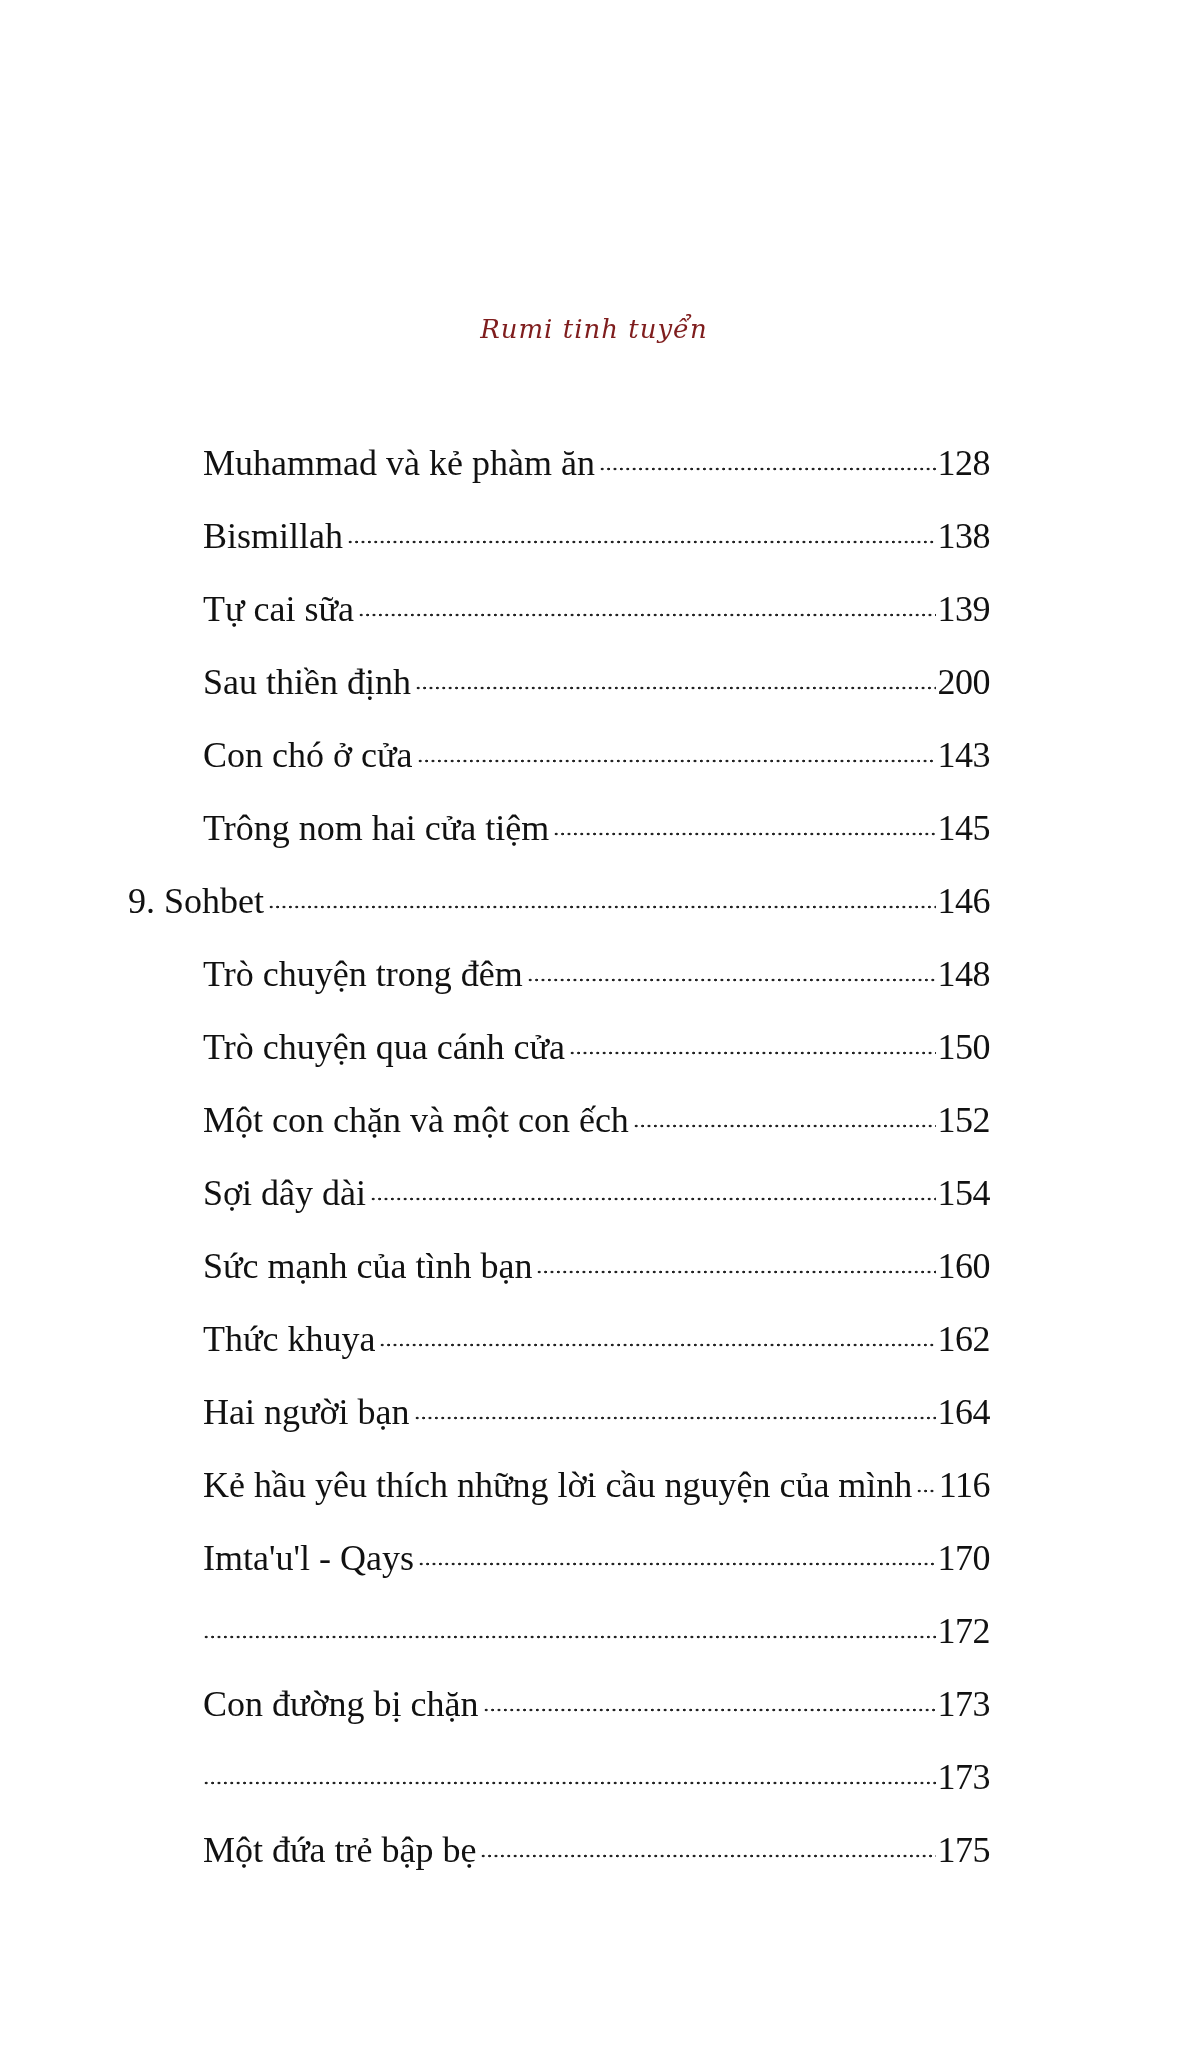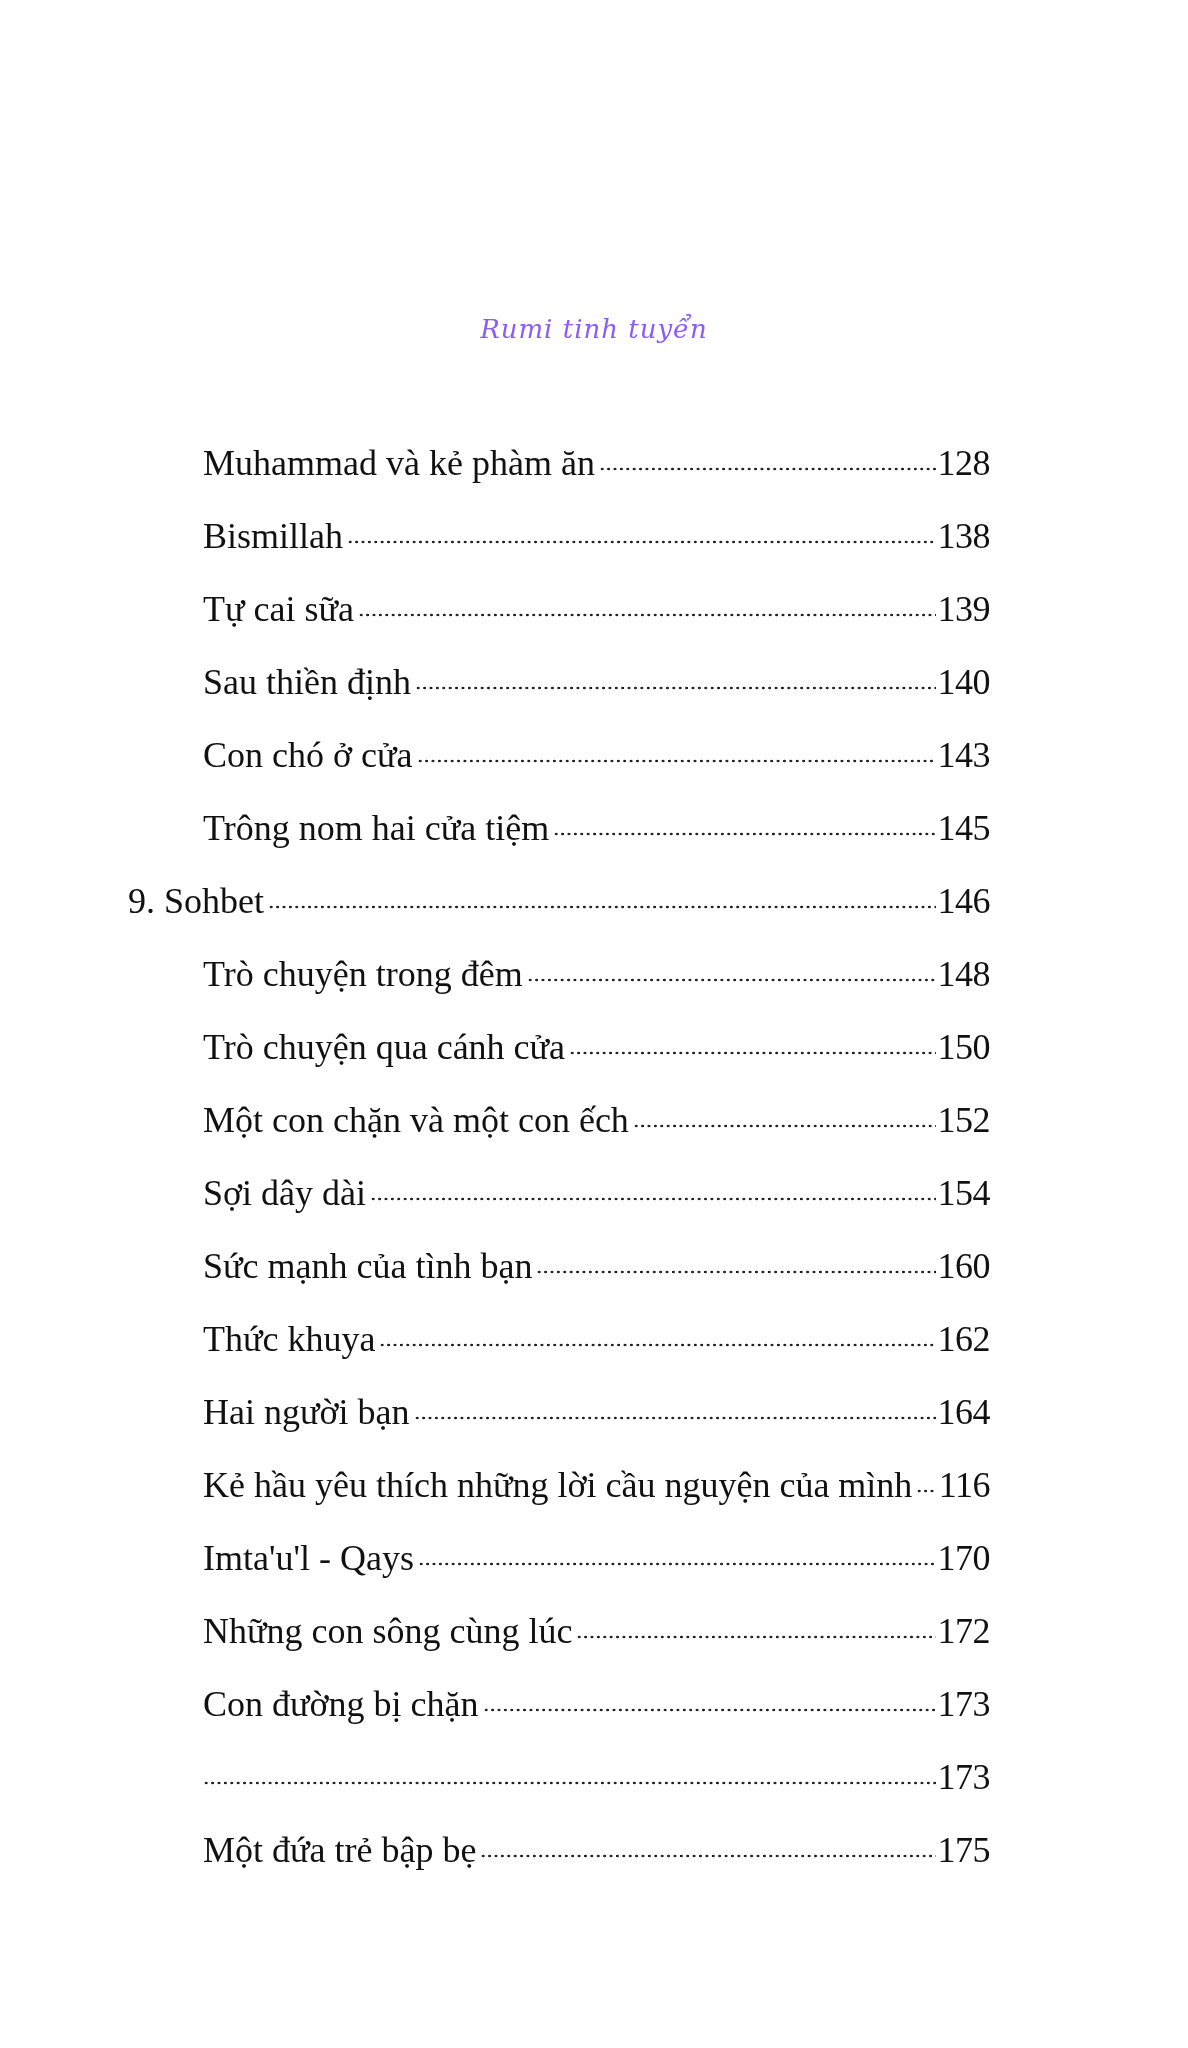--- a/index.html
+++ b/index.html
@@ -18,21 +18,21 @@
     .running-head {
       position: absolute;
       top: 314px;
       left: 0;
       width: 1188px;
       text-align: center;
       font-family: "DejaVu Serif", serif;
       font-style: italic;
       font-size: 26px;
       letter-spacing: 1px;
-      color: #8b5cf6;
+      color: #7f1d1d;
     }
     .toc {
       position: absolute;
       top: 430px;
       left: 0;
       width: 1188px;
     }
     .toc-row {
       position: absolute;
       height: 50px;
@@ -82,21 +82,21 @@
     <span class="toc-page">138</span>
   </div>
   <div class="toc-row level-1" style="top:146px">
     <span class="toc-title">Tự cai sữa</span>
     <span class="toc-leader"></span>
     <span class="toc-page">139</span>
   </div>
   <div class="toc-row level-1" style="top:219px">
     <span class="toc-title">Sau thiền định</span>
     <span class="toc-leader"></span>
-    <span class="toc-page">140</span>
+    <span class="toc-page">200</span>
   </div>
   <div class="toc-row level-1" style="top:292px">
     <span class="toc-title">Con chó ở cửa</span>
     <span class="toc-leader"></span>
     <span class="toc-page">143</span>
   </div>
   <div class="toc-row level-1" style="top:365px">
     <span class="toc-title">Trông nom hai cửa tiệm</span>
     <span class="toc-leader"></span>
     <span class="toc-page">145</span>
@@ -145,21 +145,20 @@
     <span class="toc-title">Kẻ hầu yêu thích những lời cầu nguyện của mình</span>
     <span class="toc-leader"></span>
     <span class="toc-page">116</span>
   </div>
   <div class="toc-row level-1" style="top:1095px">
     <span class="toc-title">Imta'u'l - Qays</span>
     <span class="toc-leader"></span>
     <span class="toc-page">170</span>
   </div>
   <div class="toc-row level-1" style="top:1168px">
-    <span class="toc-title">Những con sông cùng lúc</span>
     <span class="toc-leader"></span>
     <span class="toc-page">172</span>
   </div>
   <div class="toc-row level-1" style="top:1241px">
     <span class="toc-title">Con đường bị chặn</span>
     <span class="toc-leader"></span>
     <span class="toc-page">173</span>
   </div>
   <div class="toc-row level-1" style="top:1314px">
     <span class="toc-leader"></span>

